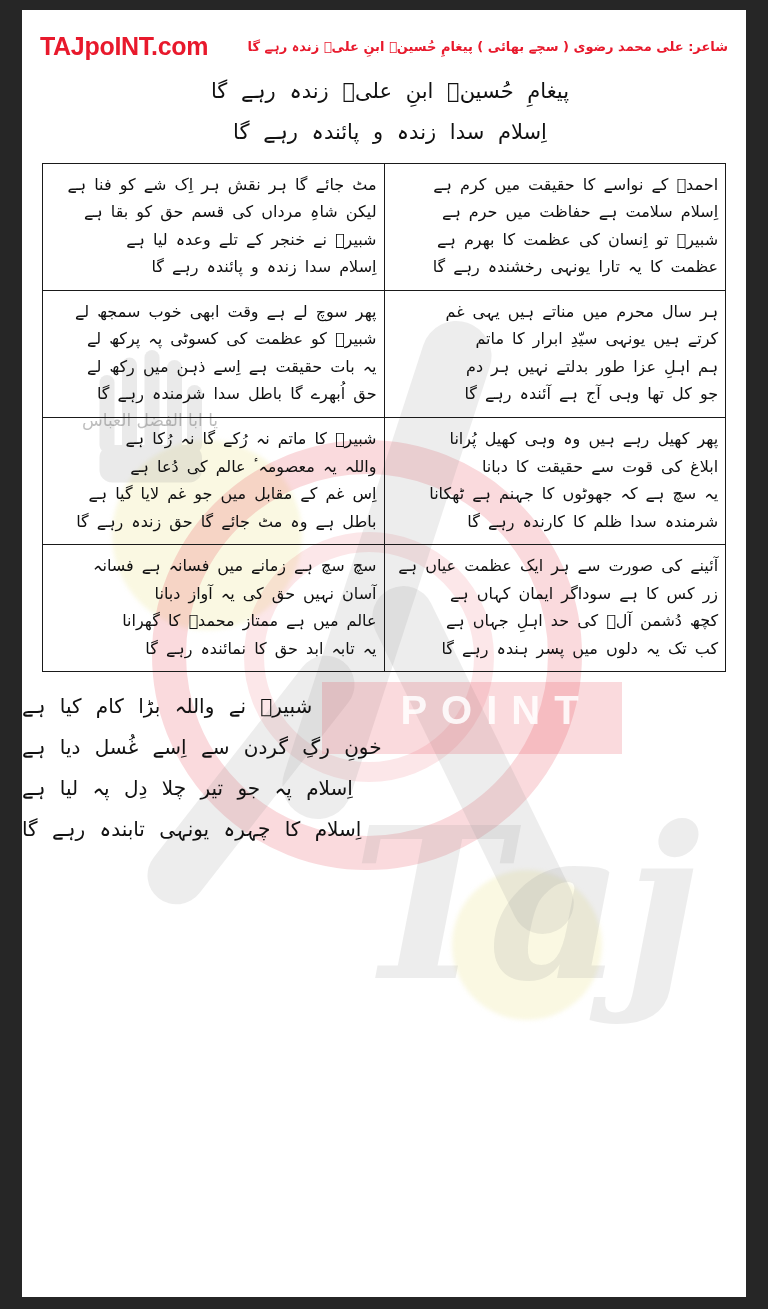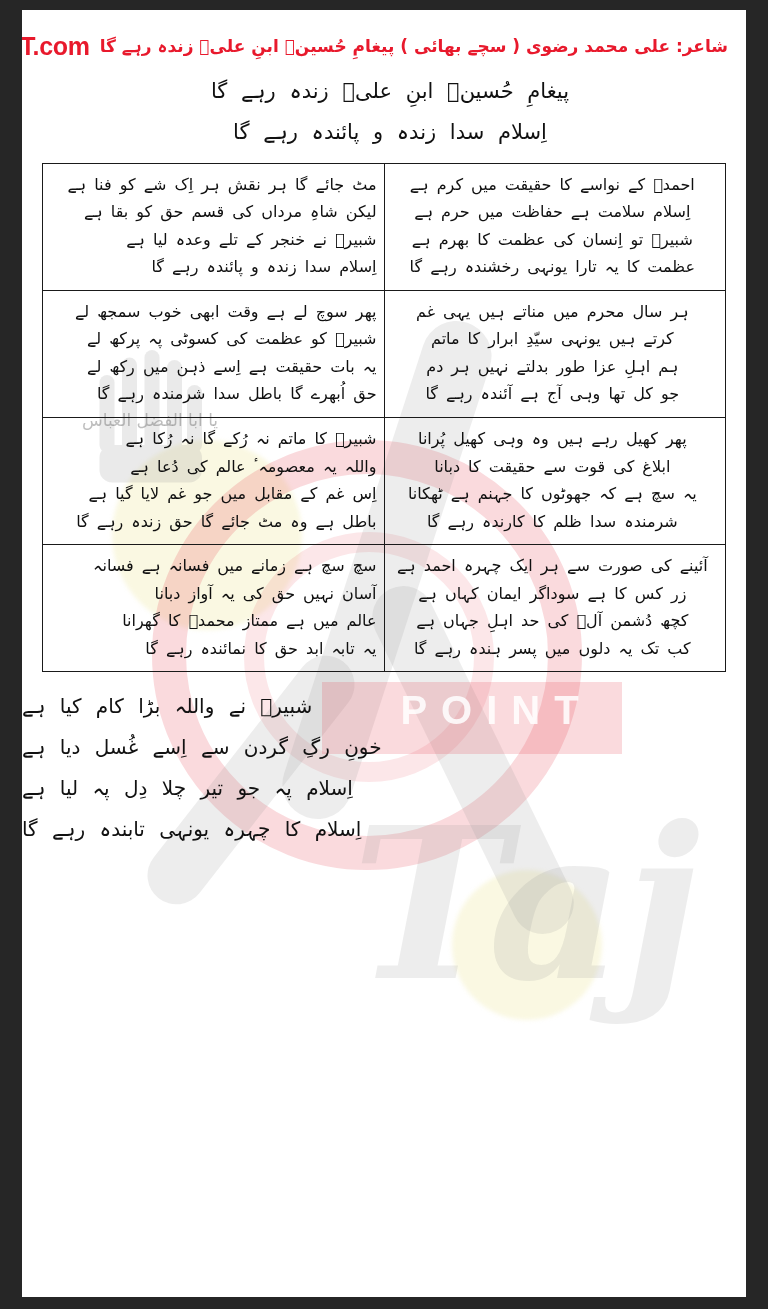--- a/index.html
+++ b/index.html
@@ -138,21 +138,21 @@
   #header-row {
     display: flex;
     align-items: center;
     justify-content: flex-start;
     direction: rtl;
     padding: 22px 18px 4px 18px;
     gap: 10px;
   }
   #header-urdu {
     color: #e8192c;
-    font-size: 17px;
+    font-size: 13px;
     font-weight: 700;
     white-space: nowrap;
     line-height: 1.35;
     letter-spacing: 0.2px;
   }
   #site-logo {
     color: #e8192c;
     font-family: "Liberation Sans", sans-serif;
     font-size: 25px;
     font-weight: 700;
@@ -193,21 +193,21 @@
   }
   .hemistich {
     font-size: 16px;
     color: #101010;
     line-height: 1.72;
     white-space: nowrap;
     direction: rtl;
     word-spacing: 3px;
   }
   td.col-right .hemistich { text-align: right; }
-  td.col-left  .hemistich { text-align: center; }
+  td.col-left  .hemistich { text-align: right; }
 
   
   #closing-stanza {
     text-align: left;
     padding: 14px 0 0 0;
   }
   .closing-line {
     font-size: 20px;
     color: #111;
     line-height: 2.05;
@@ -299,21 +299,21 @@
             </td>
             <td class="stanza-cell col-right">
               <div class="hemistich">شبیرؑ کا ماتم نہ رُکے گا نہ رُکا ہے</div>
               <div class="hemistich">واللہ یہ معصومہٴ عالم کی دُعا ہے</div>
               <div class="hemistich">اِس غم کے مقابل میں جو غم لایا گیا ہے</div>
               <div class="hemistich">باطل ہے وہ مٹ جائے گا حق زندہ رہے گا</div>
             </td>
           </tr>
           <tr>
             <td class="stanza-cell col-left">
-              <div class="hemistich">آئینے کی صورت سے ہر ایک چہرہ احمد ہے</div>
+              <div class="hemistich">آئینے کی صورت سے ہر ایک عظمت عیاں ہے</div>
               <div class="hemistich">زر کس کا ہے سوداگر ایمان کہاں ہے</div>
               <div class="hemistich">کچھ دُشمن آلؑ کی حد اہلِ جہاں ہے</div>
               <div class="hemistich">کب تک یہ دلوں میں پسر ہندہ رہے گا</div>
             </td>
             <td class="stanza-cell col-right">
               <div class="hemistich">سچ سچ ہے زمانے میں فسانہ ہے فسانہ</div>
               <div class="hemistich">آسان نہیں حق کی یہ آواز دبانا</div>
               <div class="hemistich">عالم میں ہے ممتاز محمدؐ کا گھرانا</div>
               <div class="hemistich">یہ تابہ ابد حق کا نمائندہ رہے گا</div>
             </td>

